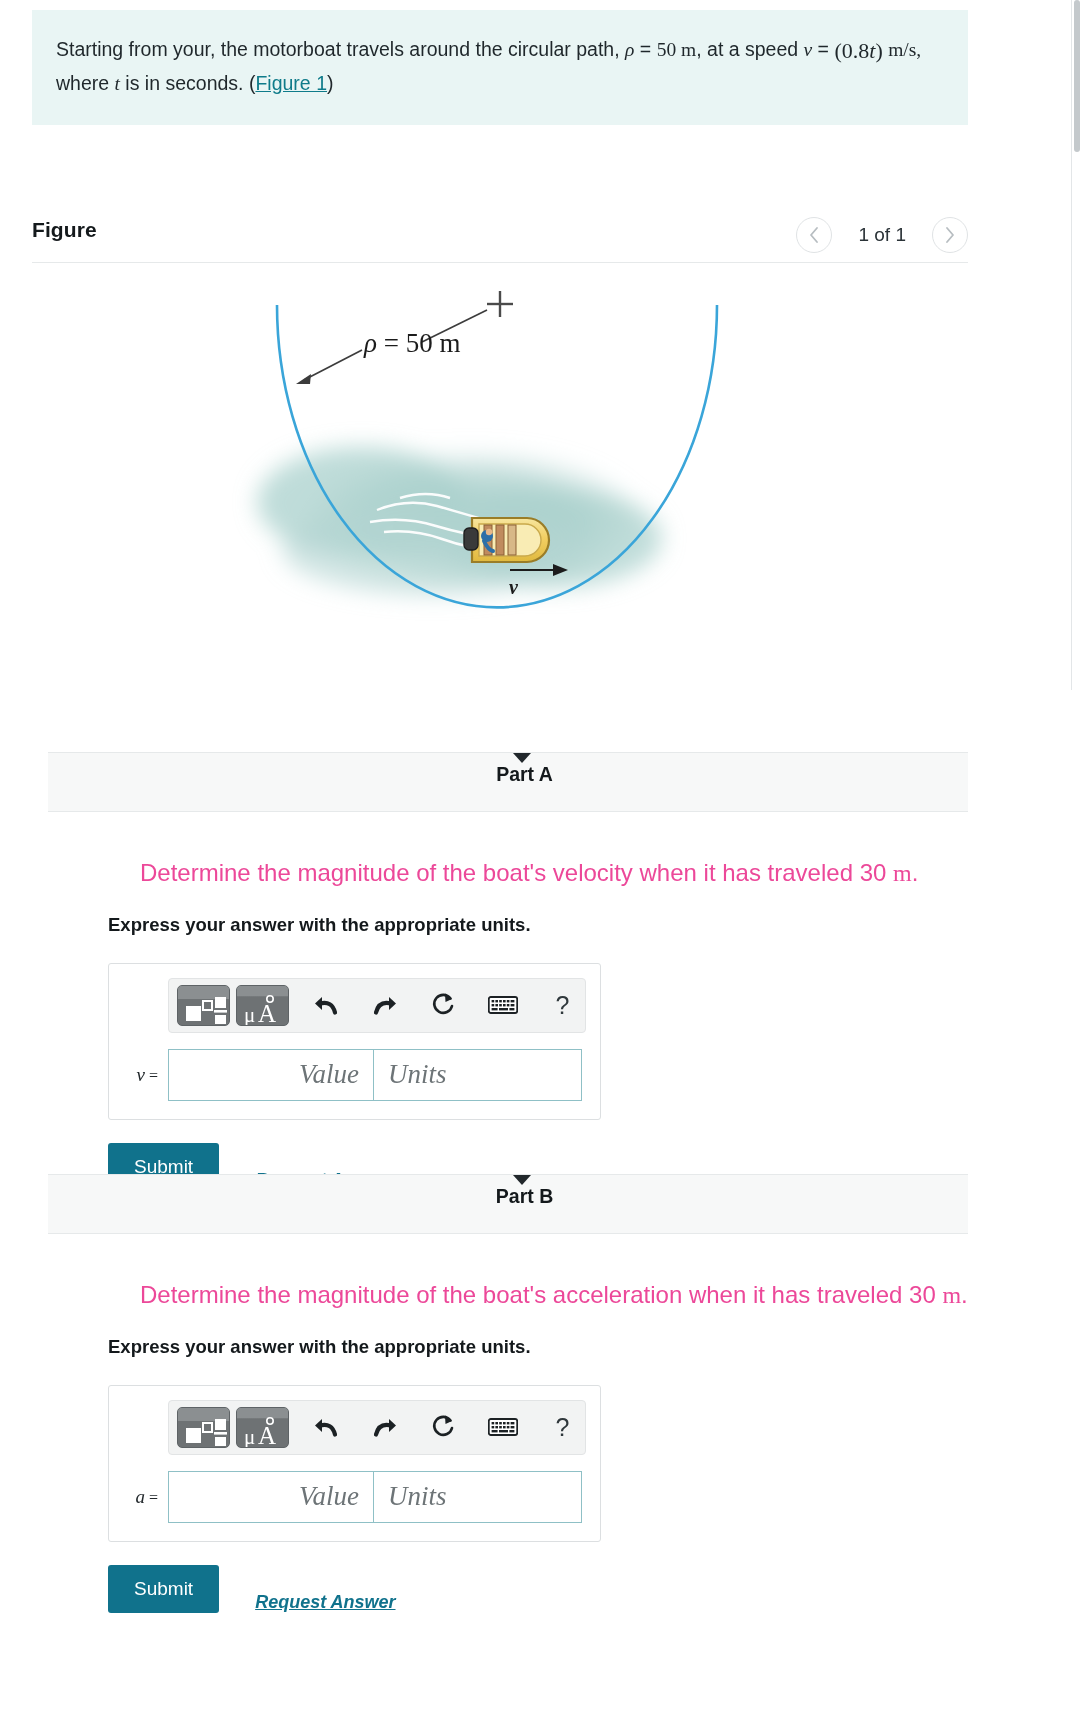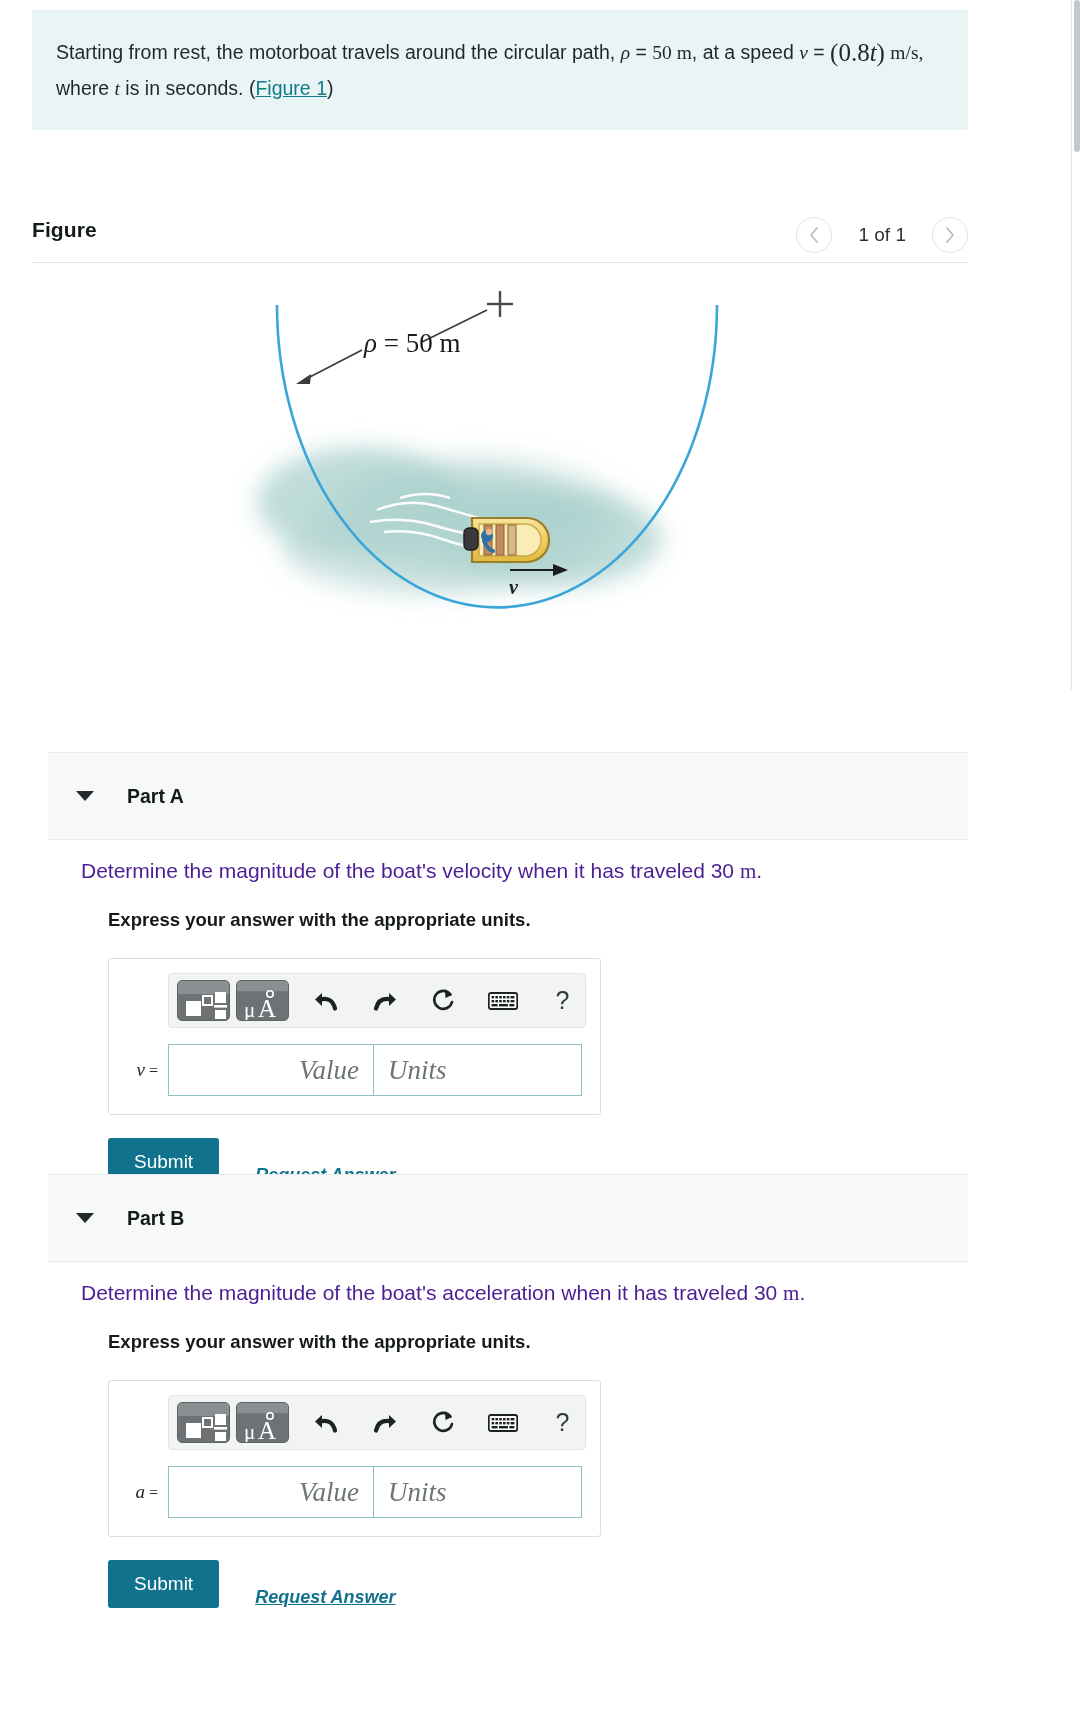--- a/index.html
+++ b/index.html
@@ -31,21 +31,21 @@
   .statement {
     position: absolute; left: 32px; top: 10px; width: 936px;
     background: #e9f5f4;
     padding: 24px 30px 26px 24px;
     font-size: 19.5px; line-height: 1.55;
     color: #1f272b;
   }
   .statement .serif { font-family: "Liberation Serif", serif; }
   .statement i { font-family: "Liberation Serif", serif; font-style: italic; }
   .paren-big {
-    font-family: "Liberation Serif", serif; font-size: 25px;
+    font-family: "Liberation Serif", serif; font-size: 22px;
     vertical-align: -2px;
   }
   .frac-ms { font-family: Liberation Serif, serif; }
   .figlink {
     color: #0f7b8a; text-decoration: underline; cursor: pointer; margin-top: 40px;
   }
 
   
   .figure-header {
     position: absolute; left: 32px; top: 205px; width: 936px; height: 58px;
@@ -73,40 +73,40 @@
 
   
   .figure-area {
     position: absolute; left: 32px; top: 270px; width: 936px; height: 460px;
     overflow: hidden;
   }
   .figure-svg { position:absolute; left:0; top:0; }
 
   
   .part-header {
-    position: absolute; left: 48px; width: 920px; height: 88px;
+    position: absolute; left: 48px; width: 920px; height: 60px;
     background: #f7f8f8;
     border-top: 1px solid #e6e9ea;
     border-bottom: 1px solid #e6e9ea;
-    display: flex; align-items: center;
+    display: flex; align-items: center; flex-direction: column;
   }
   .caret {
     margin-left: 28px; width: 0; height: 0;
     border-left: 9px solid transparent;
     border-right: 9px solid transparent;
     border-top: 10px solid #22282c;
     cursor: pointer;
   }
   .part-label {
     margin-left: 33px; font-size: 19.5px; font-weight: bold; color: #14191c;
   }
 
   .part-body { position: absolute; left: 48px; width: 920px; }
   .q-text {
-    font-size: 21px; color: #4c1d95; margin: 0 0 0 33px; padding-top: 34px;
+    font-size: 24px; color: #ec4899; margin: 0 0 0 92px; padding-top: 34px;
     line-height: 1.4;
   }
   .q-text .serif { font-family: "Liberation Serif", serif; }
   .q-bold {
     font-size: 18.5px; font-weight: bold; color: #14191c;
     margin: 23px 0 0 60px;
   }
 
   
   .answer-box {
@@ -168,21 +168,21 @@
 <body>
 
 <div class="page">
 
   <div class="scroll-track">
     <div class="scroll-thumb"></div>
   </div>
   <div class="vrule"></div>
 
   <div class="statement">
-    <span>Starting from rest, the motorboat travels around the circular path, </span><i>ρ</i><span> = <span class="serif">50 m</span>, at a speed </span><i>v</i><span> = </span><span class="paren-big">(<span class="serif">0.8</span><i>t</i>)</span> <span class="frac-ms">m/s,</span><br>
+    <span>Starting from your, the motorboat travels around the circular path, </span><i>ρ</i><span> = <span class="serif">50 m</span>, at a speed </span><i>v</i><span> = </span><span class="paren-big">(<span class="serif">0.8</span><i>t</i>)</span> <span class="frac-ms">m/s,</span><br>
     <span>where </span><i>t</i><span> is in seconds. (</span><span class="figlink">Figure 1</span><span>)</span>
   </div>
 
   <div class="figure-header">
     <div class="figure-title">Figure</div>
     <div class="nav-group">
       <div class="nav-btn">
         <svg width="12" height="18" viewBox="0 0 12 18">
           <path d="M9 2 L3 9 L9 16" fill="none" stroke="#b7bdc1" stroke-width="1.8" stroke-linecap="round" stroke-linejoin="round"></path>
         </svg>

